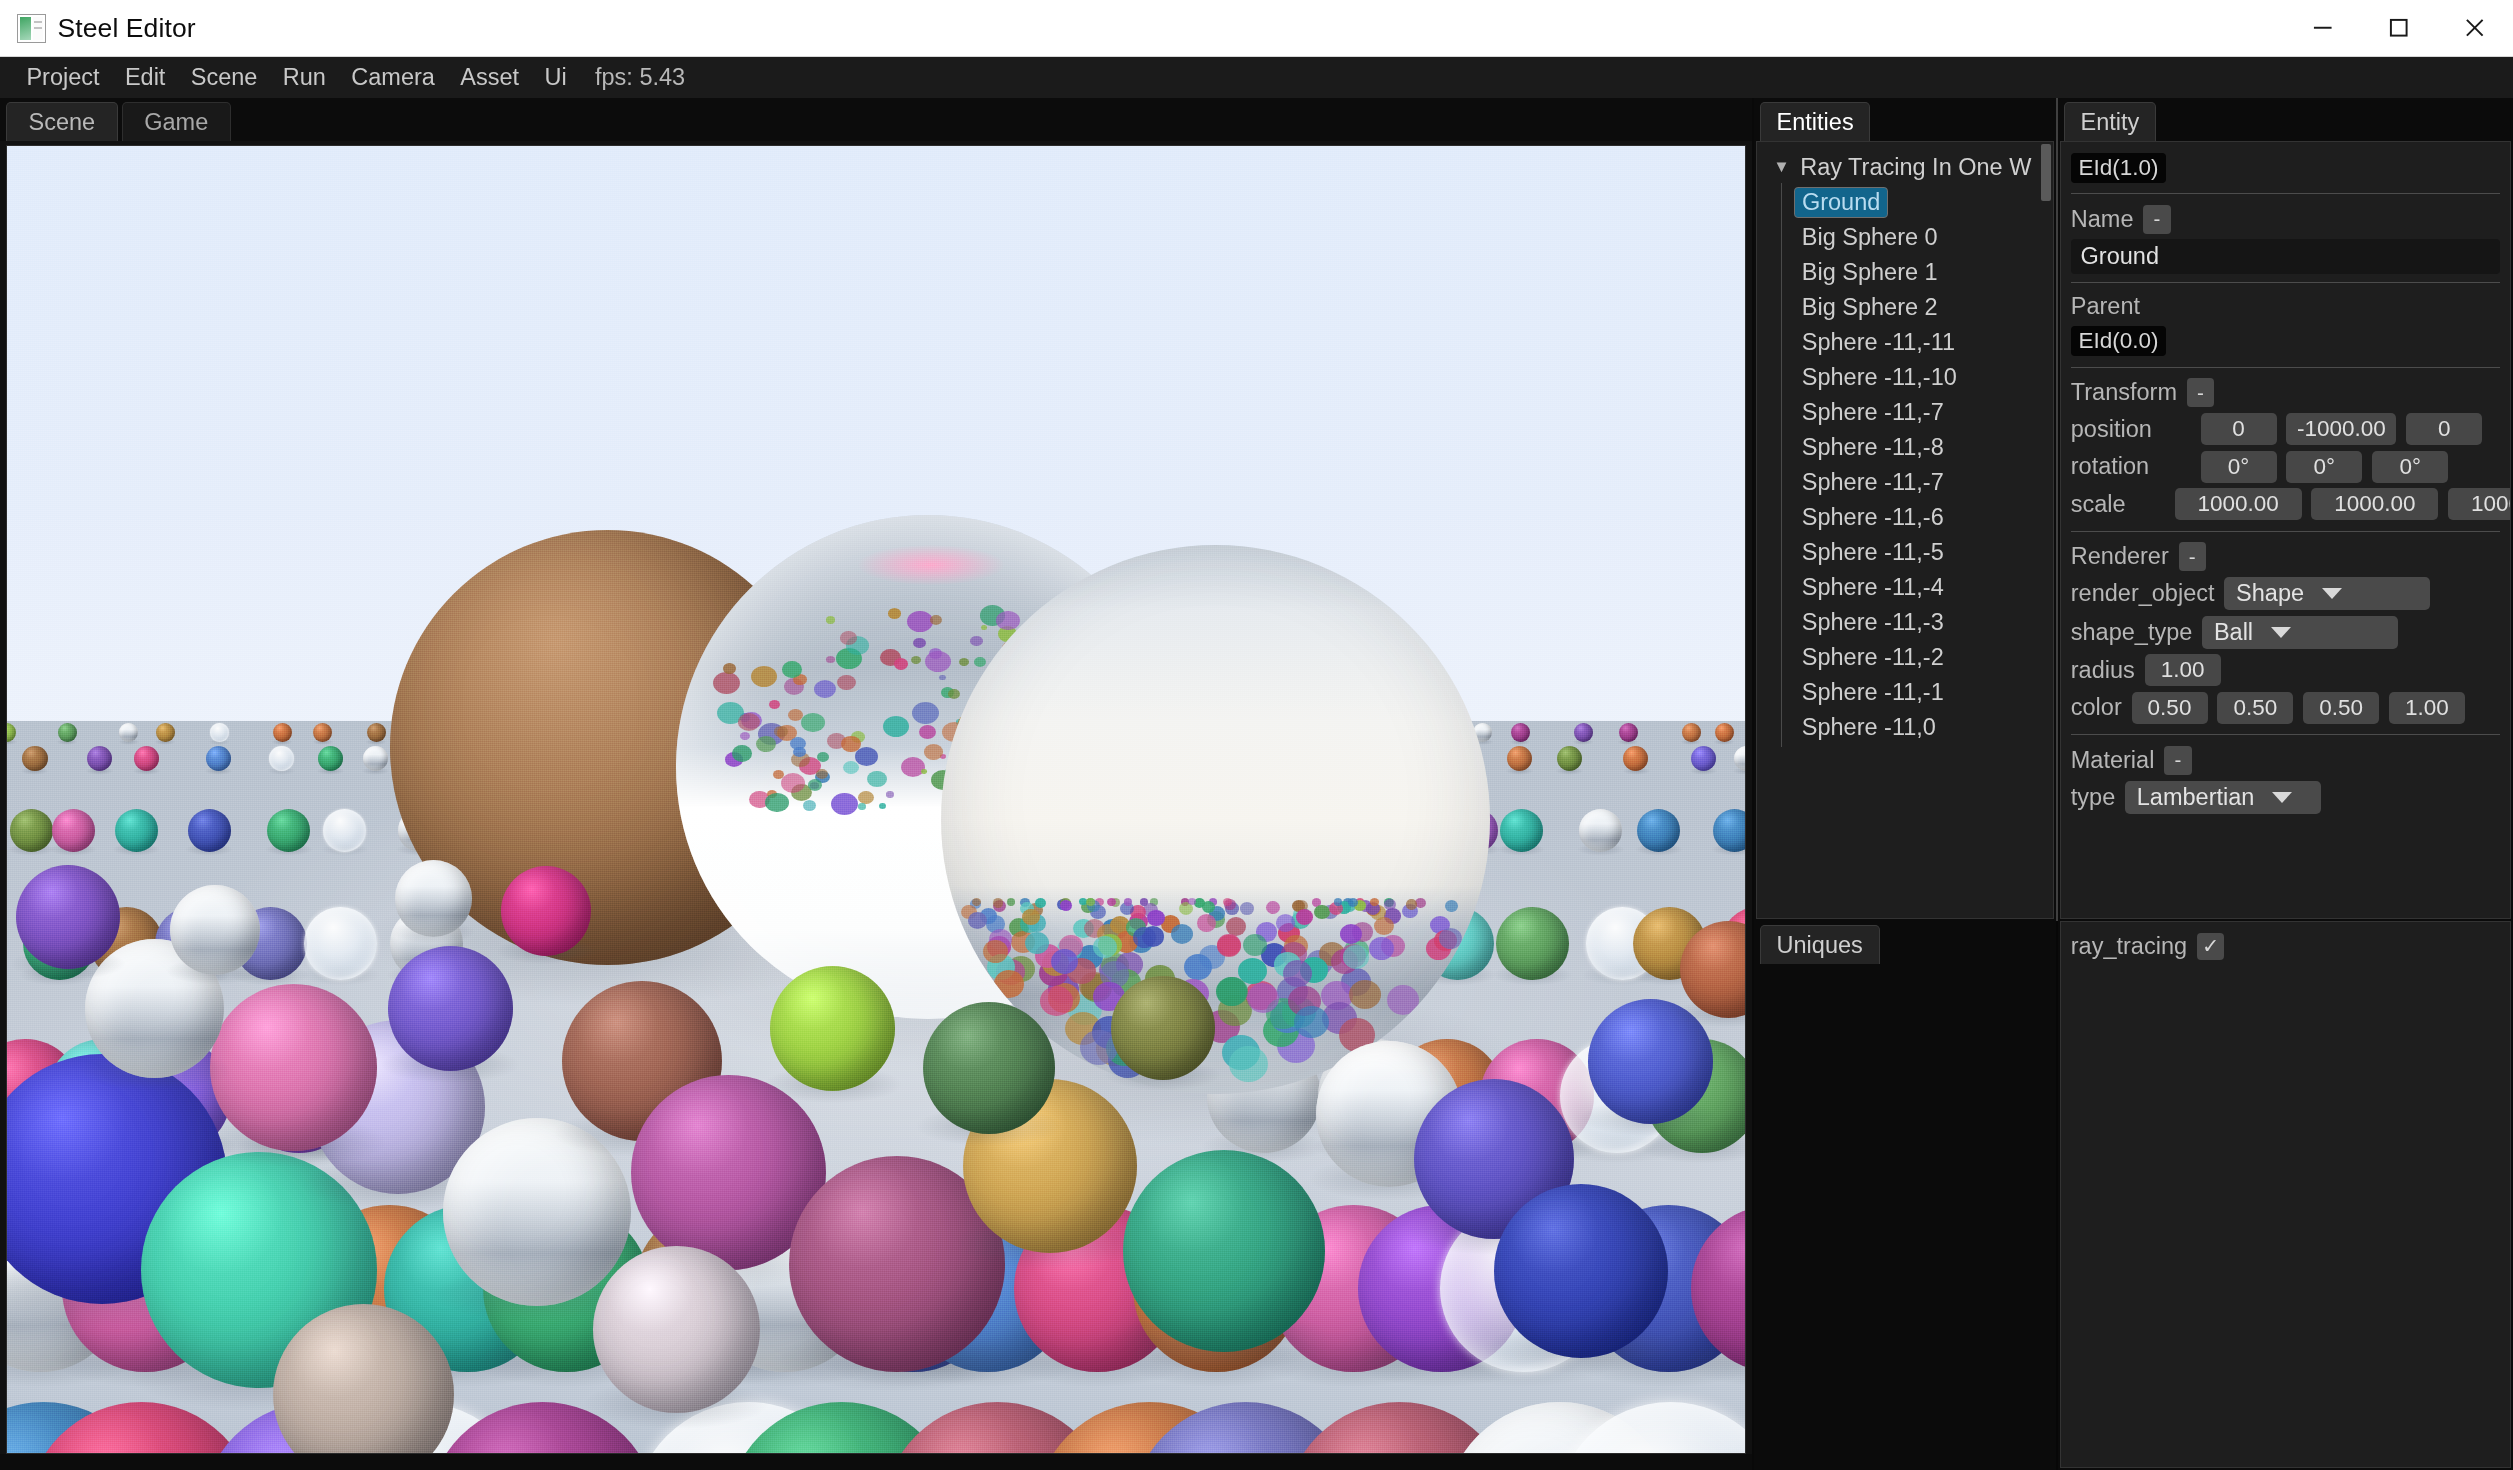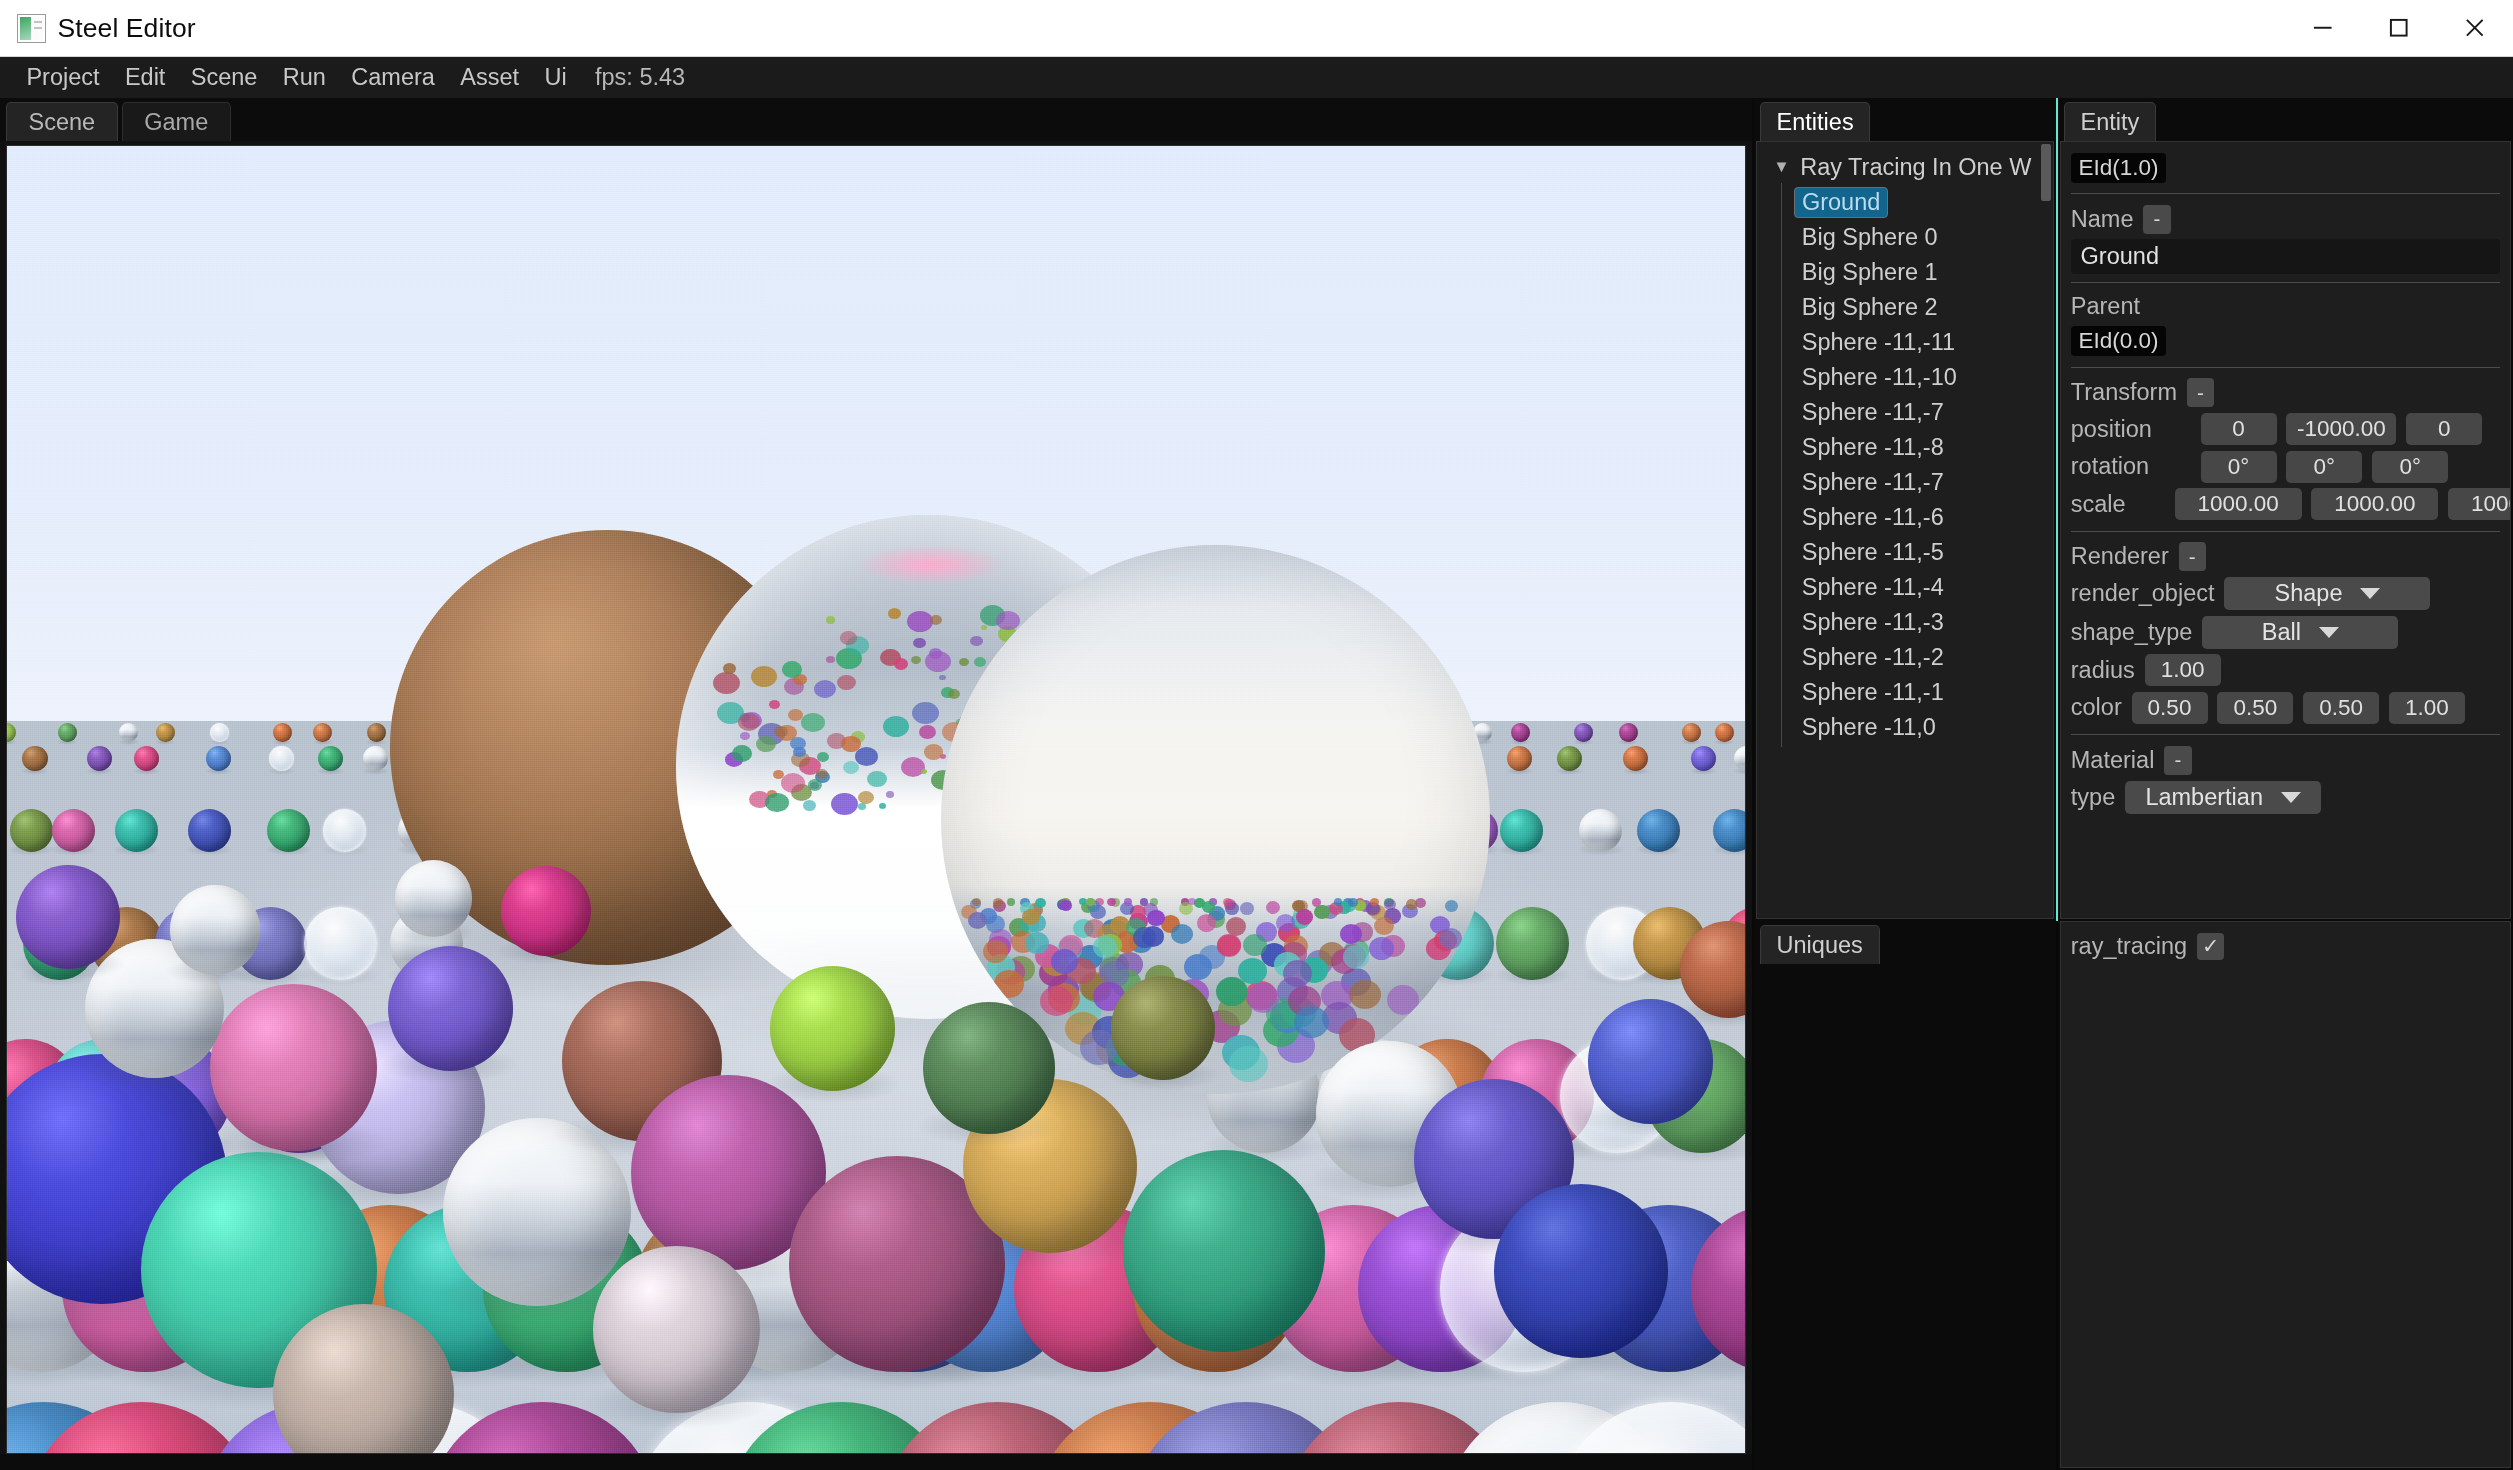--- a/index.html
+++ b/index.html
@@ -60,21 +60,21 @@
   .ball { position: absolute; border-radius: 50%; }
   .shadow { position: absolute; border-radius: 50%; background: radial-gradient(ellipse at center, rgba(70,80,95,.55), rgba(70,80,95,0) 68%); }
 
   
   .right-dock { flex: 1 1 auto; display: flex; flex-direction: column; min-width: 0; background: #111111; }
   .dock-row { display: flex; min-height: 0; }
   .dock-row.top { flex: 1 1 auto; }
   .dock-row.bottom { flex: 0 0 549px; }
 
   .panel { display: flex; flex-direction: column; min-width: 0; min-height: 0; background: #0b0b0b; }
-  .panel.entities { width: 304px; flex: 0 0 304px; border-right: 2px solid #5eead4; }
+  .panel.entities { width: 304px; flex: 0 0 304px; border-right: 2px solid #404040; }
   .panel.entity   { flex: 1 1 auto; }
   .panel.uniques  { width: 304px; flex: 0 0 304px; border-right: 2px solid #070707; justify-content: space-between; }
   .panel.unique   { flex: 1 1 auto; }
 
   .panel-tabstrip { height: 43px; flex: 0 0 43px; background: #0b0b0b; display: flex; align-items: flex-end; padding-left: 5.9px; }
   .panel-tab { height: 39px; padding: 0 15.7px; display: flex; align-items: center; font-size: 23.5px;
      background: #242424; border: 1px solid #3a3a3a; border-bottom: none; border-radius: 4.9px 4.9px 0 0; color: #cfcfcf; }
   .panel-tab.active-white { color: #ffffff; }
   .panel-body { flex: 1 1 auto; background: #1e1e1e; border: 1px solid #333333; margin: 0 2px 2px 2px;
      overflow: hidden; position: relative; }
@@ -100,21 +100,21 @@
   .minus-btn { width: 27.4px; height: 29px; background: #4a4a4a; color: #d8d8d8; border-radius: 3.9px;
      display: inline-flex; align-items: center; justify-content: center; font-size: 20.6px; line-height: 1; }
   .textfield { background: #151515; color: #e2e2e2; font-size: 23.5px; padding: 3.9px 9.8px; border-radius: 3.9px;
      width: calc(100% - 7.8px); margin: 2px 3.9px; }
   .num { background: #474747; color: #e0e0e0; font-size: 22.5px; border-radius: 4.9px; padding: 2.9px 0;
      text-align: center; min-width: 73px; }
   .num.w1 { min-width: 76px; } .num.w2 { min-width: 110px; } .num.w3 { min-width: 127px; }
   .lbl-w { min-width: 120px; }
   .lbl-w2 { min-width: 94px; }
   .combo { background: #4a4a4a; color: #e3e3e3; font-size: 23.5px; border-radius: 4.9px; padding: 2.9px 11.8px;
-     display: inline-flex; align-items: center; justify-content: center; gap: 17.6px; }
+     display: inline-flex; align-items: center; justify-content: flex-start; gap: 17.6px; }
   .combo .caret { width: 0; height: 0; border-left: 10.8px solid transparent; border-right: 10.8px solid transparent;
      border-top: 11.8px solid #d9d9d9; }
   .combo.w-shape { min-width: 206px; } .combo.w-ball { min-width: 196px; } .combo.w-mat { min-width: 196px; }
 
   
   .ulist { padding: 7.8px 5.9px; }
   .ulist-item { font-size: 23.5px; color: #cfcfcf; padding: 2.9px 7.8px; border-radius: 3.9px; margin: 2px 0; display: inline-block; }
   .ulist-item.selected { background: #12658c; color: #e9f4fb; }
   .ulist-line { display: block; }
   .check { width: 27.4px; height: 27.4px; background: #4a4a4a; border-radius: 3.9px; display: inline-flex;

